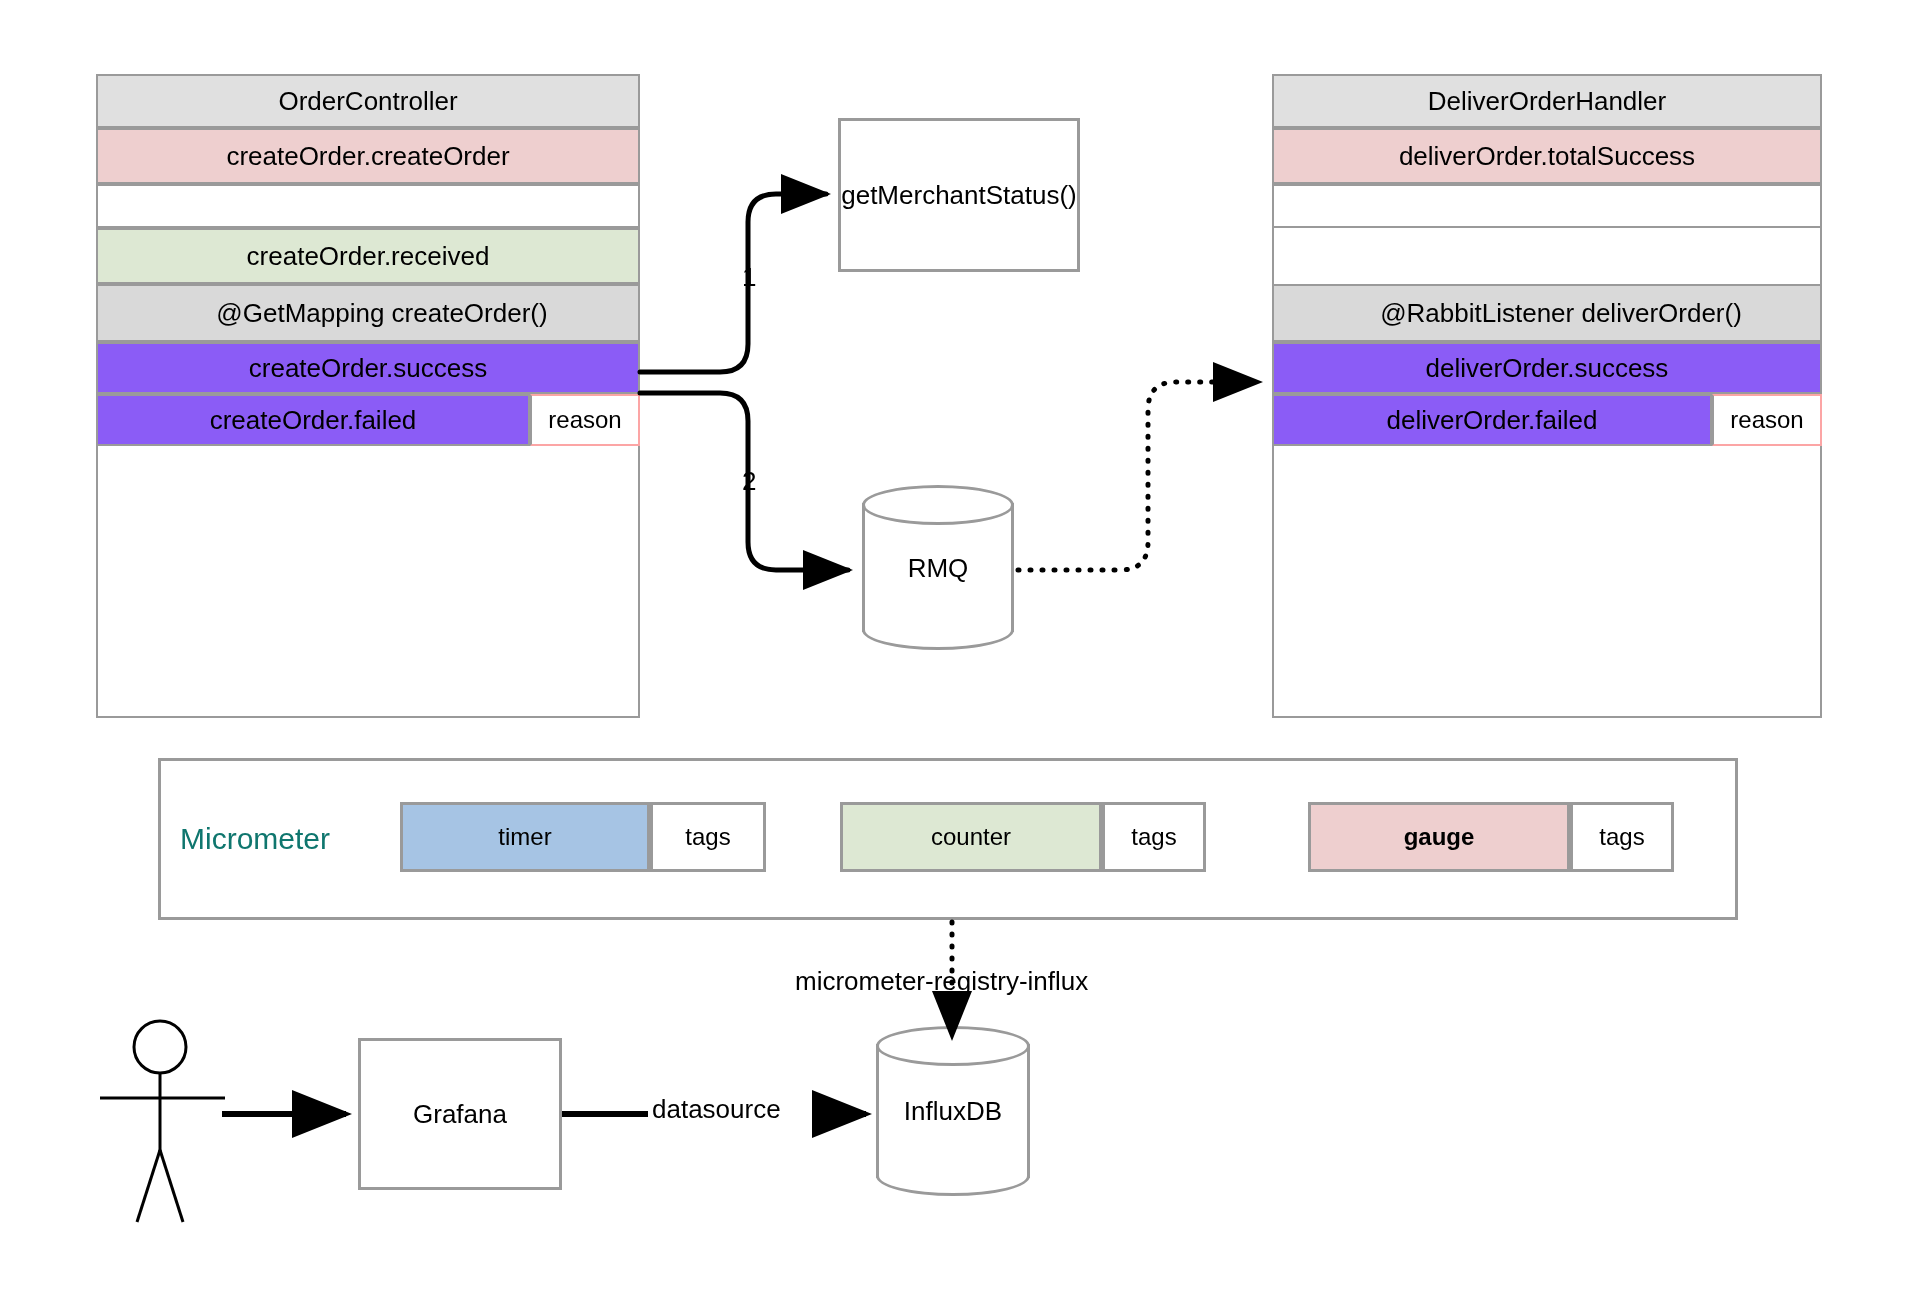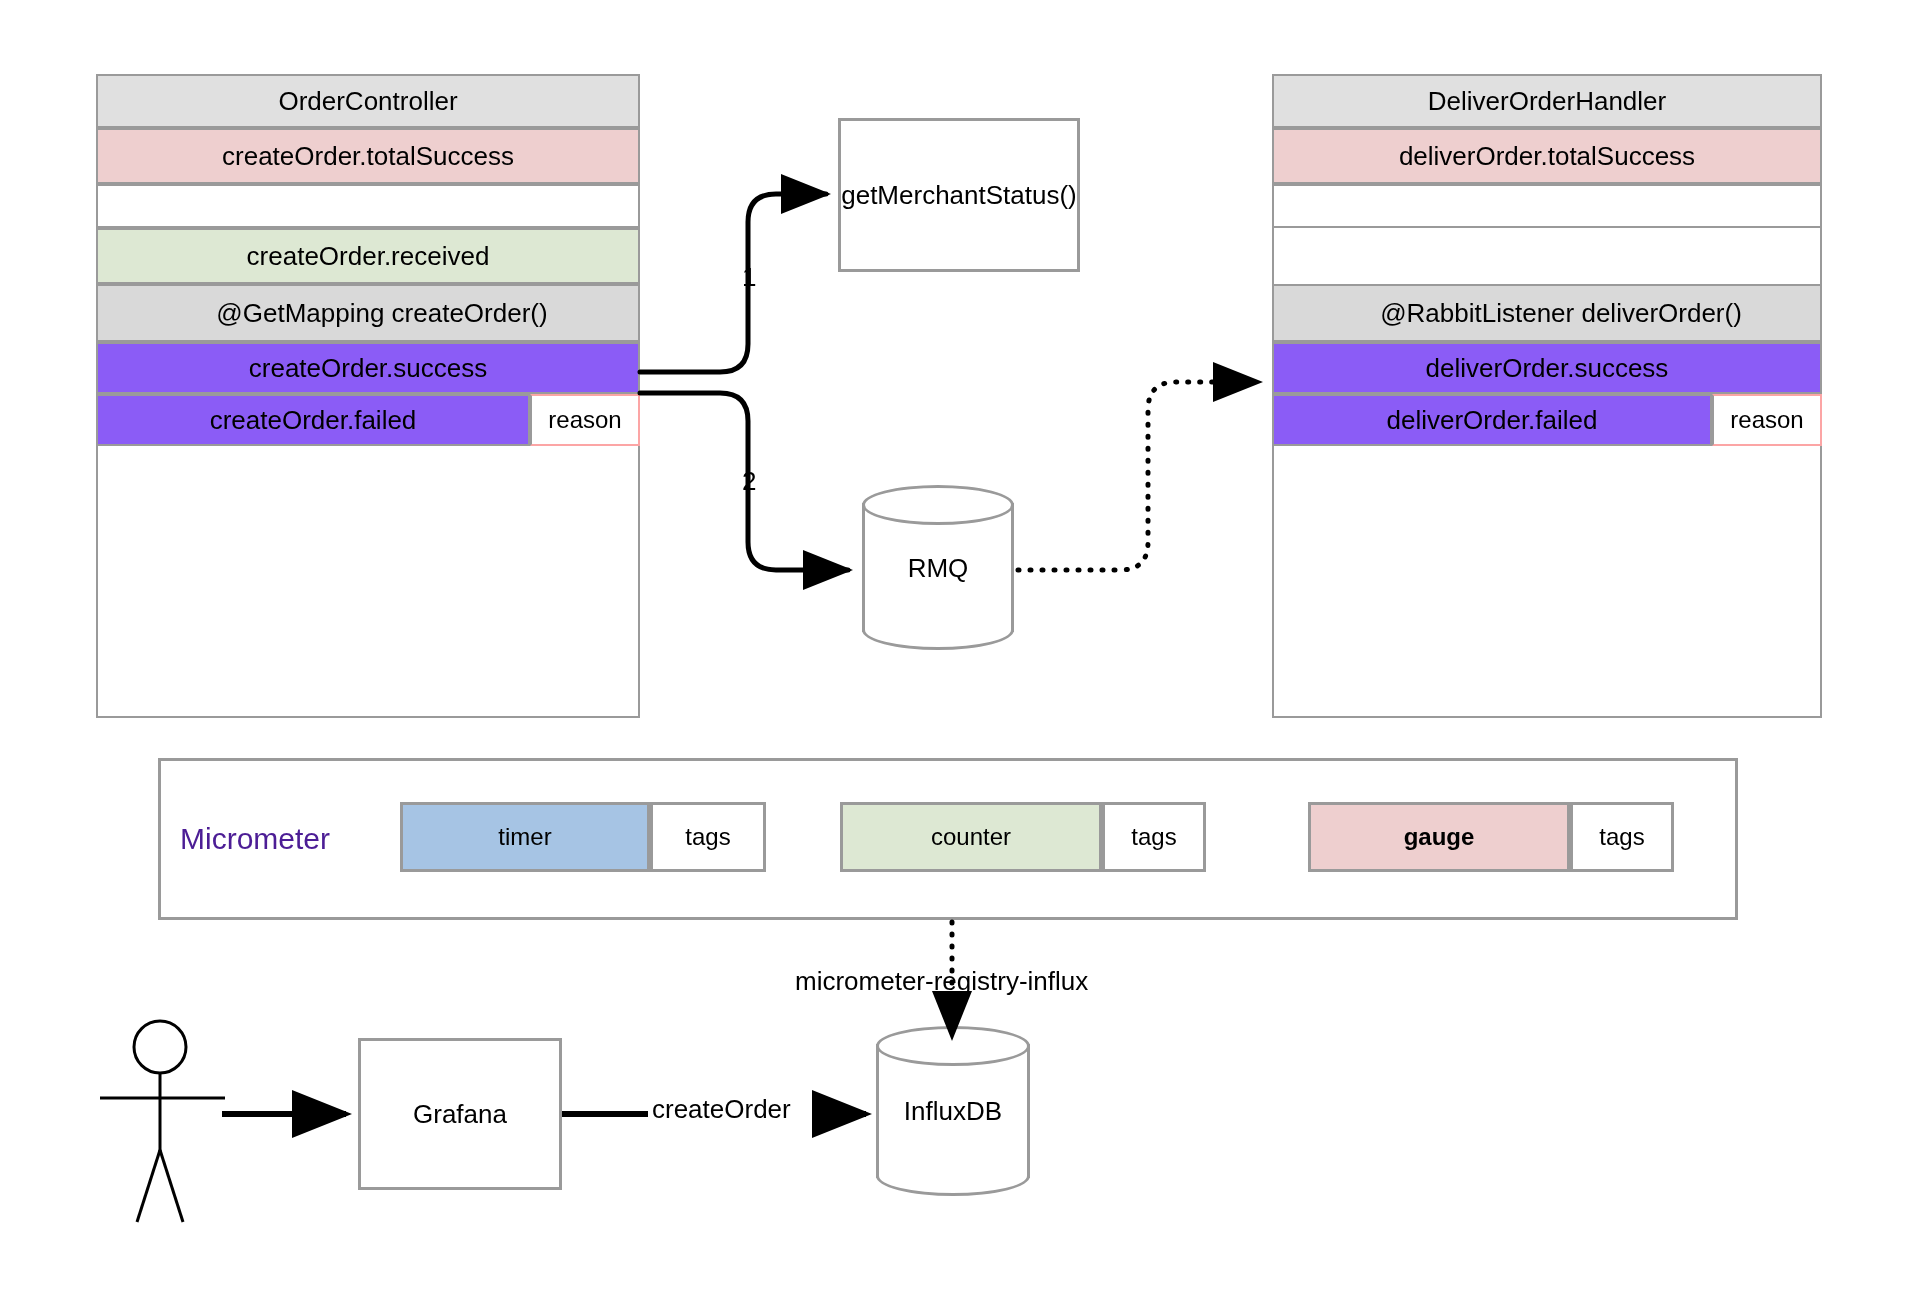--- a/index.html
+++ b/index.html
@@ -98,21 +98,21 @@
     transform: translateY(-50%);
     text-align: center;
     font-size: 26px; color: #000;
   }
 
   
   .mm-container {
     border: 3px solid #9a9a9a;
     background: #fff;
   }
-  .mm-label { font-size: 30px; color: #4c1d95; }
+  .mm-label { font-size: 30px; color: #0f766e; }
   .mm-metric { display: flex; }
   .mm-metric .m-name {
     border: 3px solid #9a9a9a;
     display: flex; align-items: center; justify-content: center;
     font-size: 24px; color: #000;
     box-sizing: border-box;
   }
   .mm-metric .m-tags {
     border: 3px solid #9a9a9a;
     border-left-width: 3px;
@@ -143,21 +143,21 @@
 
 <div id="canvas">
 
   <div class="abs panel" style="left:96px; top:74px; width:544px; height:644px;"></div>
 
   <div class="abs row row-title" style="left:96px; top:74px; width:544px; height:54px;">
     <span>OrderController</span>
   </div>
 
   <div class="abs row row-pink" style="left:96px; top:128px; width:544px; height:56px;">
-    <span>createOrder.totalSuccess</span>
+    <span>createOrder.createOrder</span>
   </div>
 
   <div class="abs row row-white" style="left:96px; top:184px; width:544px; height:44px;">
     <span></span>
   </div>
 
   <div class="abs row row-green" style="left:96px; top:228px; width:544px; height:56px;">
     <span>createOrder.received</span>
   </div>
 
@@ -268,21 +268,21 @@
   <div class="edge-label" style="left:742px; top:262px;">
     <span>1</span>
   </div>
   <div class="edge-label" style="left:742px; top:466px;">
     <span>2</span>
   </div>
   <div class="edge-label" style="left:795px; top:966px;">
     <span>micrometer-registry-influx</span>
   </div>
   <div class="edge-label" style="left:652px; top:1094px;">
-    <span>createOrder</span>
+    <span>datasource</span>
   </div>
 
   <svg class="overlay" viewBox="0 0 1914 1314">
     <defs>
       <marker id="arrowSolid" markerWidth="10" markerHeight="8" refX="9" refY="4" orient="auto" markerUnits="strokeWidth">
         <path d="M0,0 L10,4 L0,8 z" fill="#000"></path>
       </marker>
       <marker id="arrowSolid2" markerWidth="8" markerHeight="7" refX="7" refY="3.5" orient="auto" markerUnits="strokeWidth">
         <path d="M0,0 L8,3.5 L0,7 z" fill="#000"></path>
       </marker>

